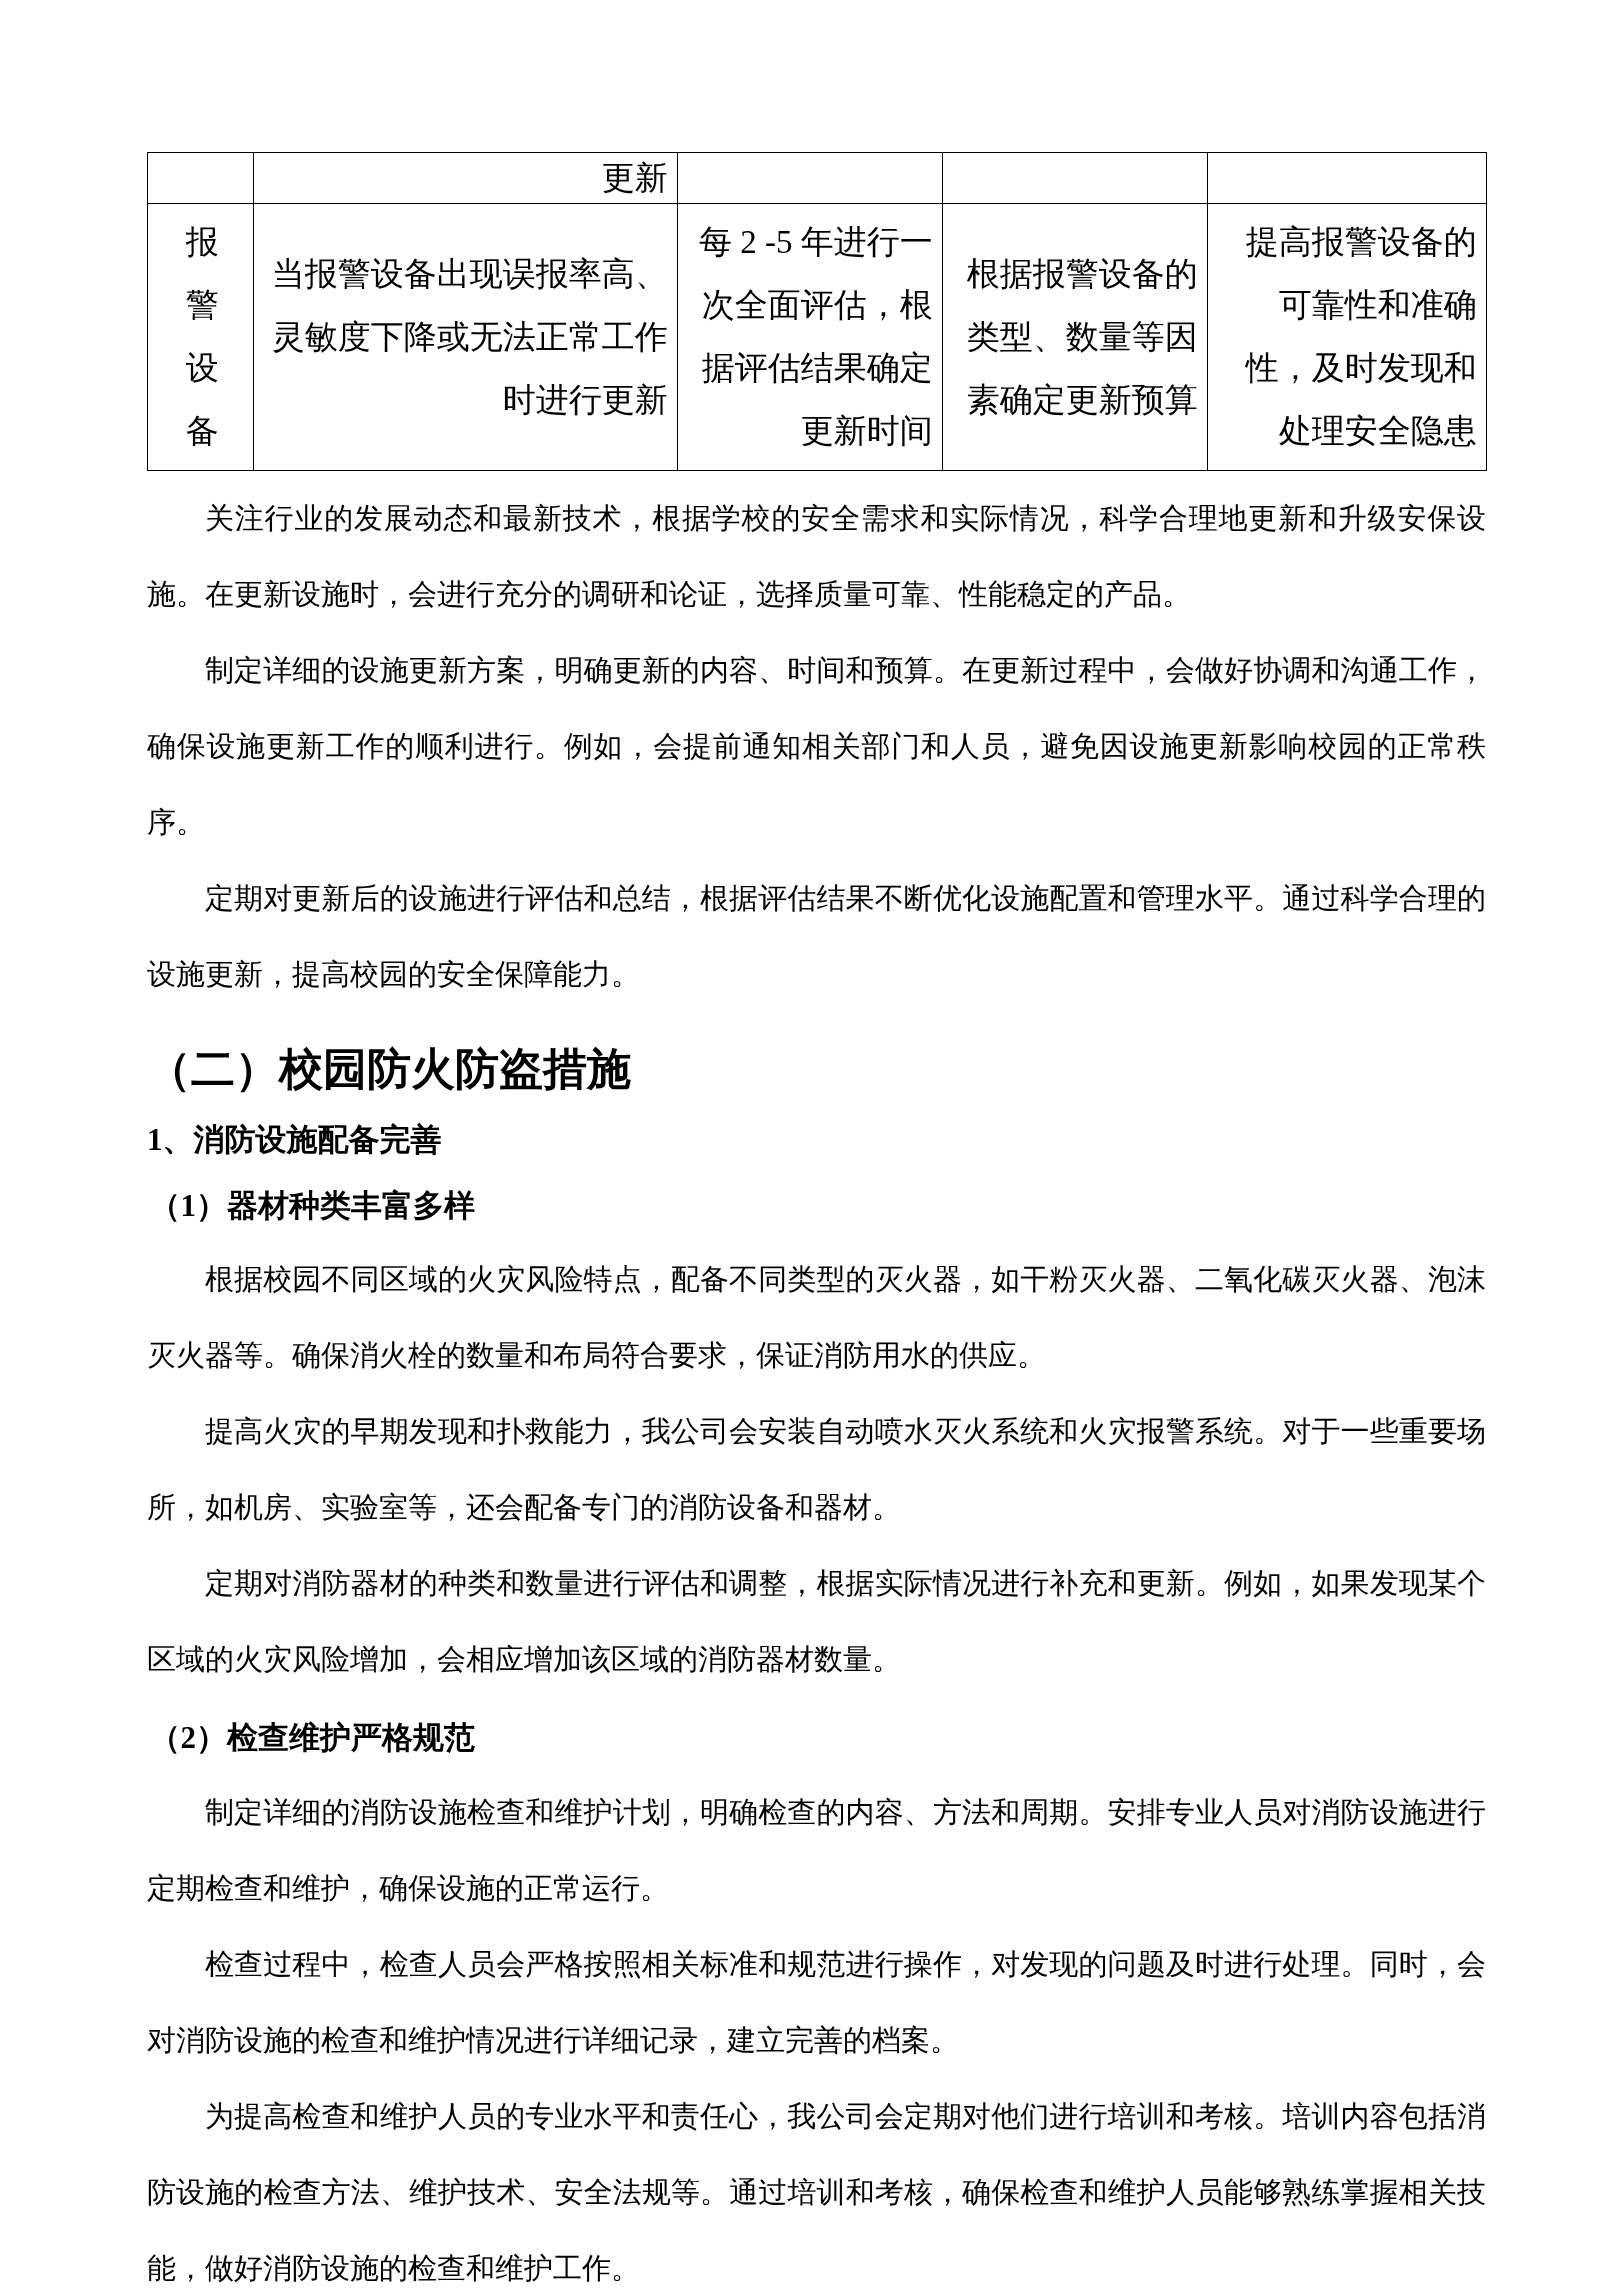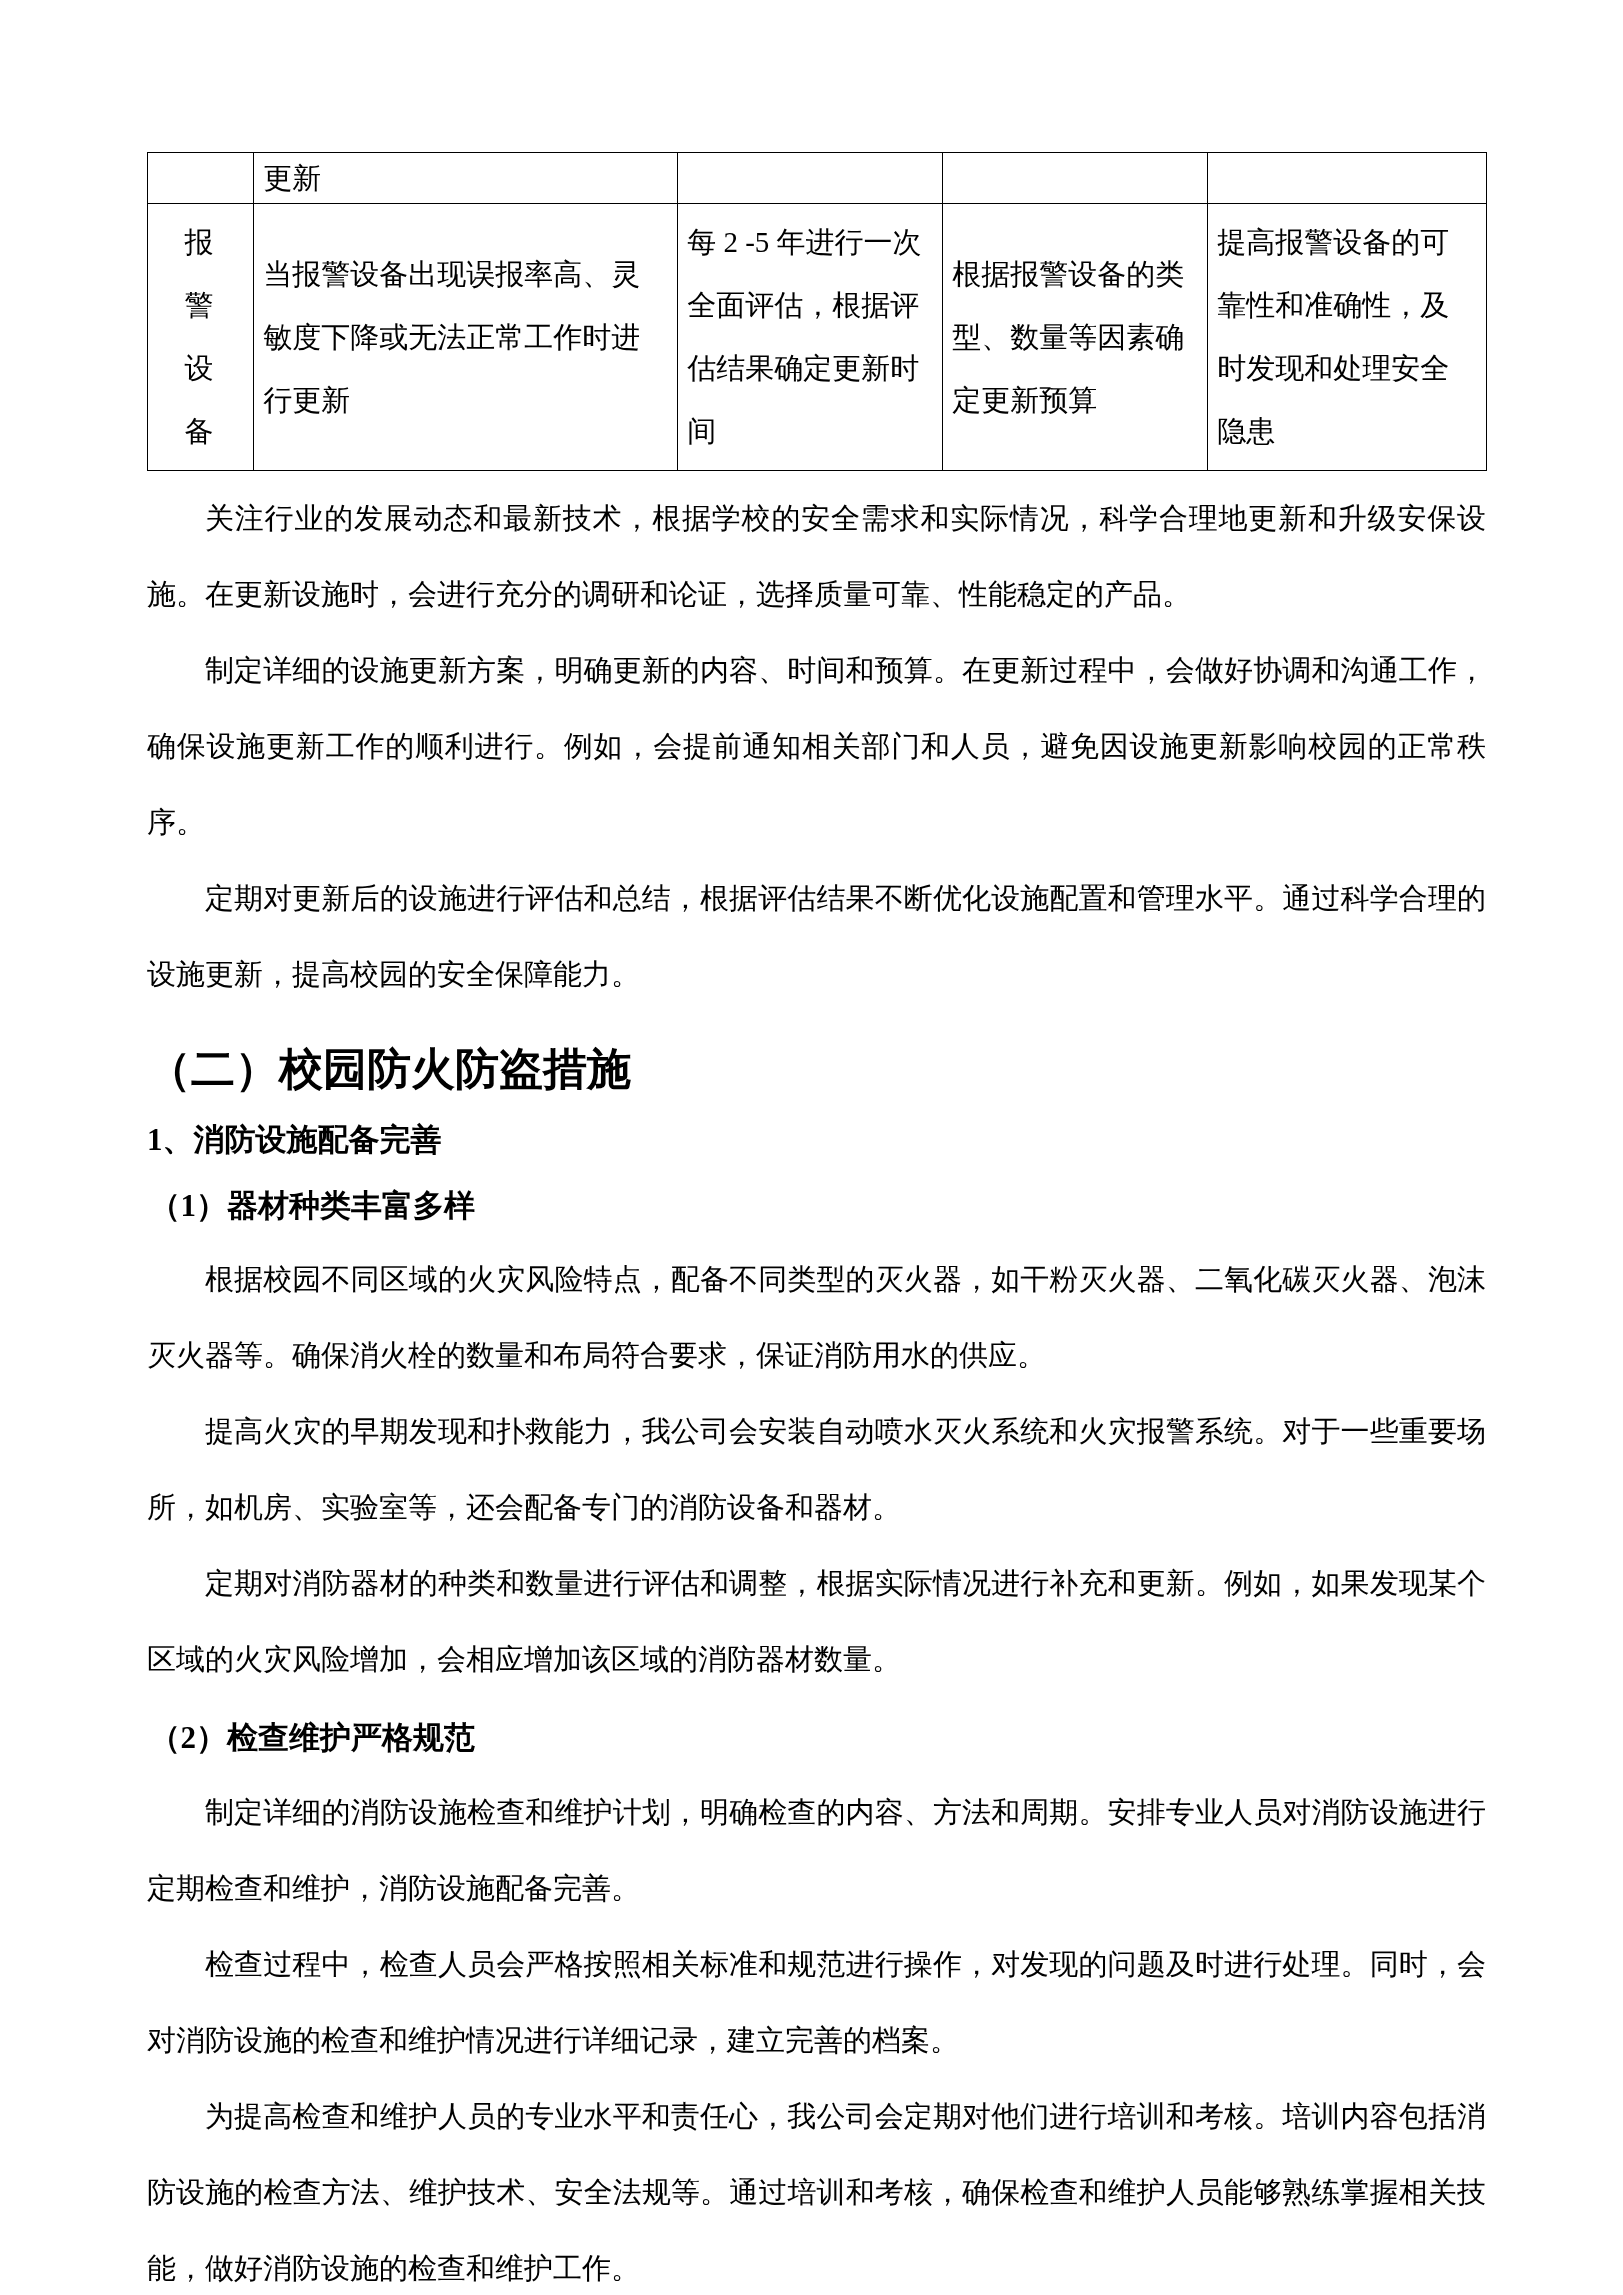--- a/index.html
+++ b/index.html
@@ -19,23 +19,23 @@
     width: 1339px;
   }
   
   table.upd-table {
     border-collapse: collapse;
     table-layout: fixed;
     width: 100%;
   }
   table.upd-table td {
     border: 1.3px solid #000000;
-    text-align: left;
+    text-align: right;
     vertical-align: middle;
-    font-size: 29px;
+    font-size: 33px;
     line-height: 63px;
     padding: 0 9.2px;
     overflow: hidden;
   }
   tr.carry-row td {
     height: 51px;
     line-height: 39px;
   }
   tr.main-row td {
     height: 267px;
@@ -120,21 +120,21 @@
 
   <h4 class="item-title">（1）器材种类丰富多样</h4>
   <div>
     <p class="body-para">根据校园不同区域的火灾风险特点，配备不同类型的灭火器，如干粉灭火器、二氧化碳灭火器、泡沫灭火器等。确保消火栓的数量和布局符合要求，保证消防用水的供应。</p>
     <p class="body-para">提高火灾的早期发现和扑救能力，我公司会安装自动喷水灭火系统和火灾报警系统。对于一些重要场所，如机房、实验室等，还会配备专门的消防设备和器材。</p>
     <p class="body-para">定期对消防器材的种类和数量进行评估和调整，根据实际情况进行补充和更新。例如，如果发现某个区域的火灾风险增加，会相应增加该区域的消防器材数量。</p>
   </div>
 
   <h4 class="item-title">（2）检查维护严格规范</h4>
   <div>
-    <p class="body-para">制定详细的消防设施检查和维护计划，明确检查的内容、方法和周期。安排专业人员对消防设施进行定期检查和维护，消防设施配备完善。</p>
+    <p class="body-para">制定详细的消防设施检查和维护计划，明确检查的内容、方法和周期。安排专业人员对消防设施进行定期检查和维护，确保设施的正常运行。</p>
     <p class="body-para">检查过程中，检查人员会严格按照相关标准和规范进行操作，对发现的问题及时进行处理。同时，会对消防设施的检查和维护情况进行详细记录，建立完善的档案。</p>
     <p class="body-para">为提高检查和维护人员的专业水平和责任心，我公司会定期对他们进行培训和考核。培训内容包括消防设施的检查方法、维护技术、安全法规等。通过培训和考核，确保检查和维护人员能够熟练掌握相关技能，做好消防设施的检查和维护工作。</p>
   </div>
 
   <h4 class="item-title">（3）标识设置清晰明确</h4>
 
 </div>
 
 
 </body></html>

